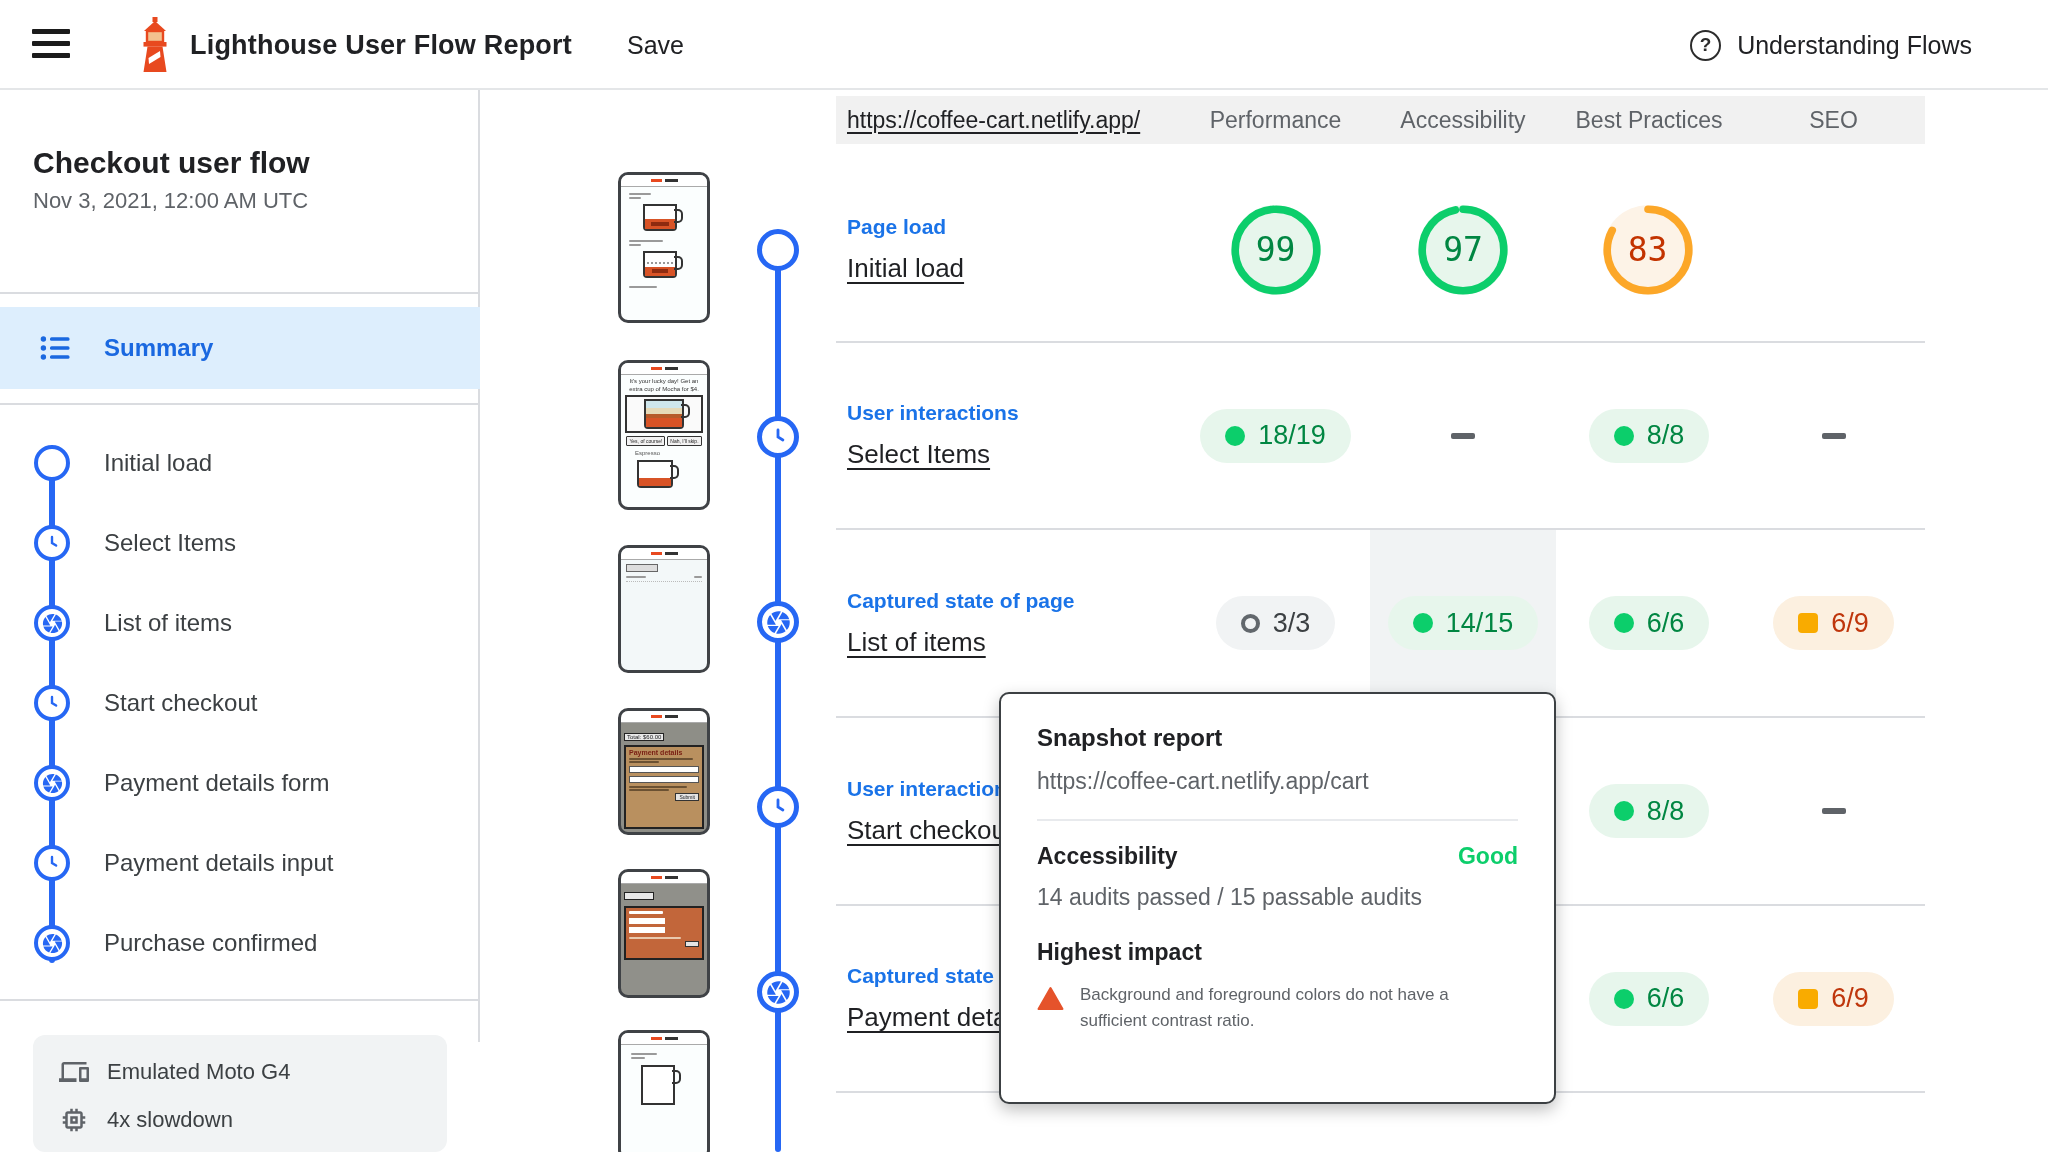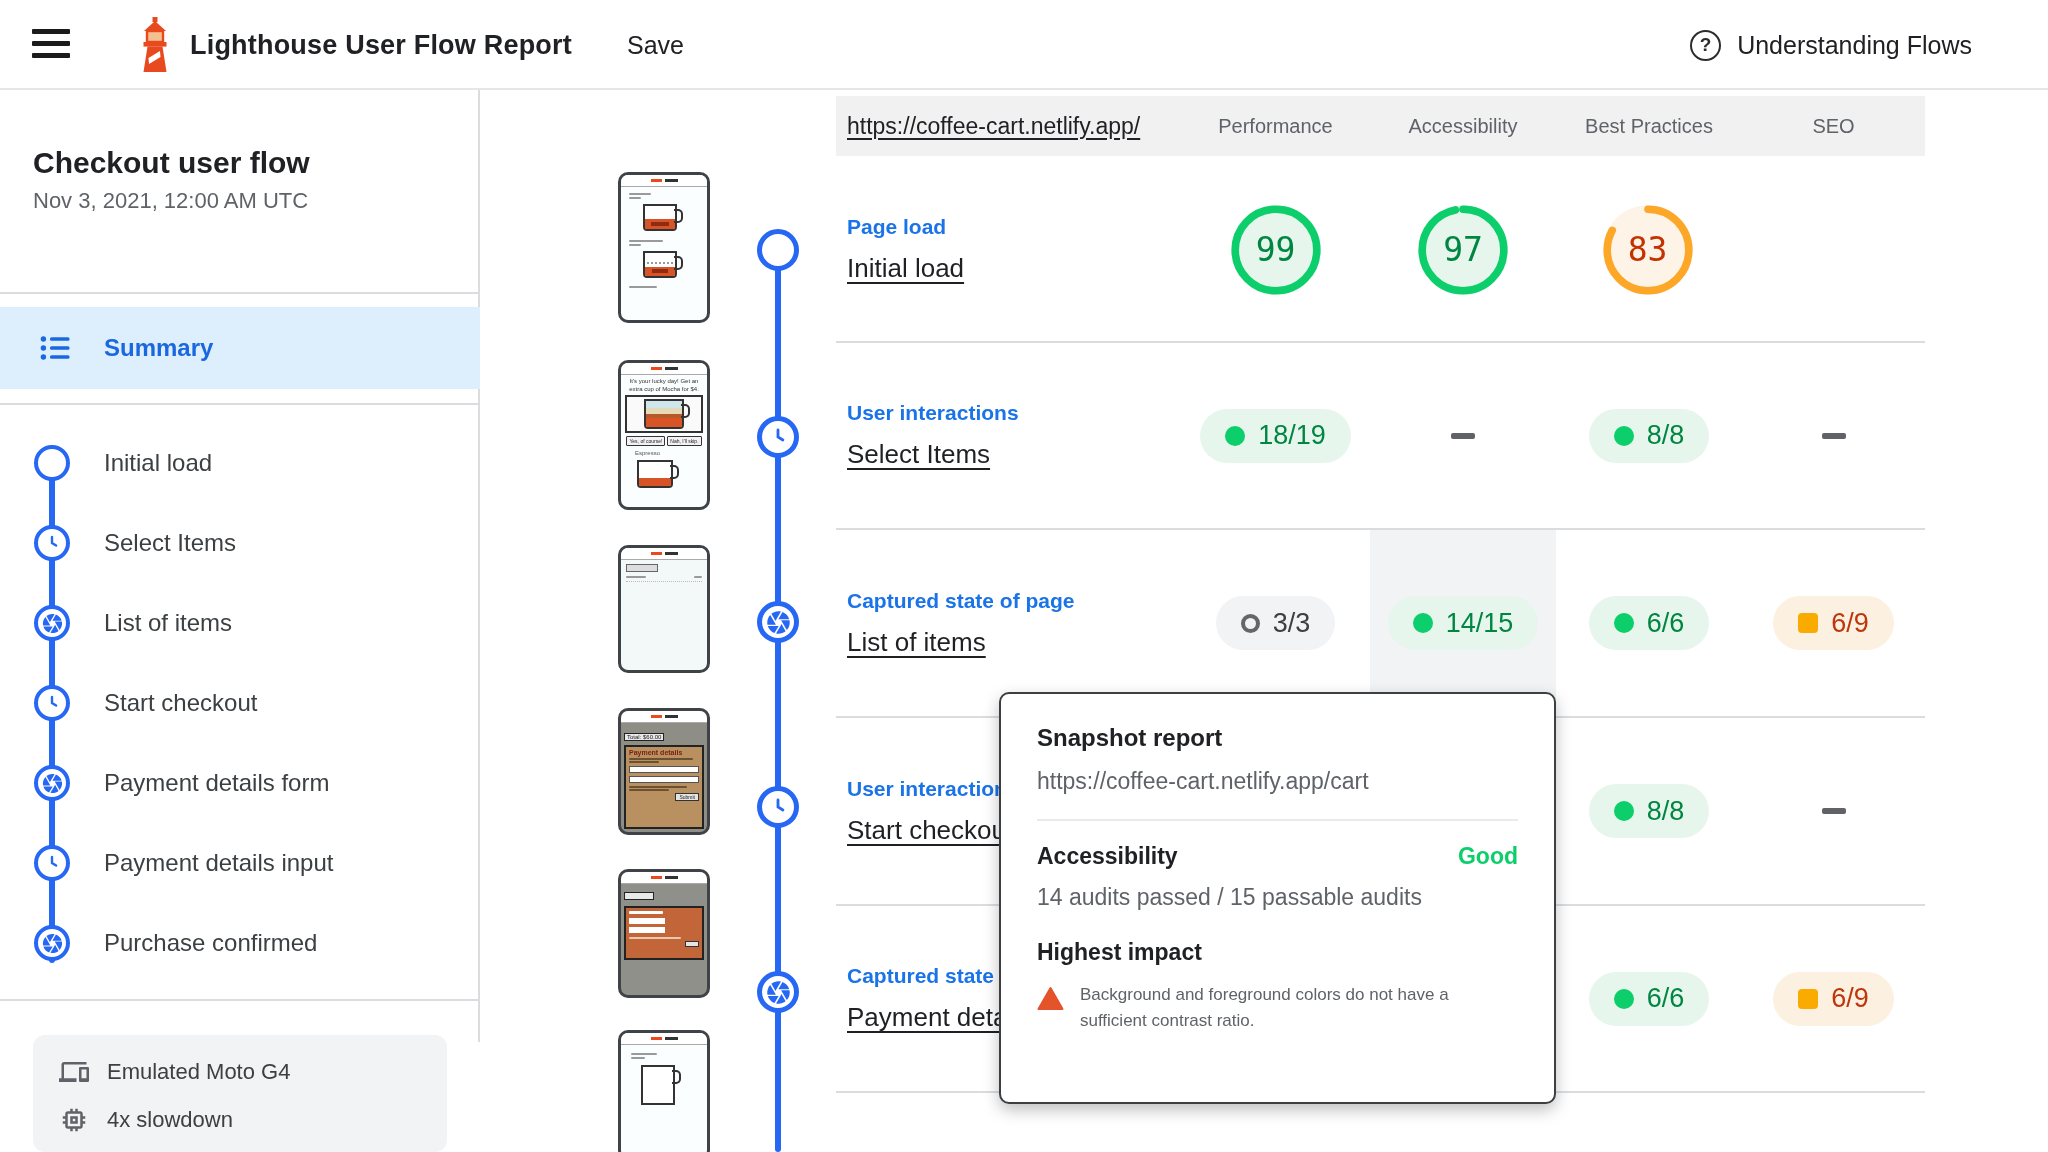--- a/index.html
+++ b/index.html
@@ -63,24 +63,24 @@
   .bar { background:#9a9a9a; height:2px; border-radius:1px; }
   .cup { position:relative; background:#fff; border:2px solid #333; border-radius:0 0 4px 4px; overflow:visible; }
   .cup .liq { position:absolute; left:0; right:0; bottom:0; background:#d85326; }
   .cup::after { content:""; position:absolute; right:-8px; top:3px; width:7px; height:10px;
     border:2px solid #333; border-left:none; border-radius:0 5px 5px 0; }
   .tinytext { font-size:6px; line-height:1.25; color:#333; }
   .chipbtn { border:1px solid #333; background:#f2f2f2; font-size:5px; color:#222; padding:1px 2px; border-radius:1px; }
 
   
   .maintable { position:absolute; left:836px; top:90px; width:1089px; height:1062px; }
-  .thead { position:absolute; left:0; top:6px; width:1089px; height:60px; background:#f1f1f1; display:flex; align-items:center; }
+  .thead { position:absolute; left:0; top:6px; width:1089px; height:48px; background:#f1f1f1; display:flex; align-items:center; }
   .thead .url { width:345px; padding-left:11px; font-size:23px; color:#202124; text-decoration:underline;
     text-underline-offset:4px; cursor:pointer; white-space:nowrap; }
-  .thead .col { text-align:center; font-size:20px; color:#5f6368; }
+  .thead .col { text-align:center; font-size:23px; color:#5f6368; }
   .c1 { width:189px; } .c2 { width:186px; } .c3 { width:186px; } .c4 { width:183px; }
 
   .trow { position:absolute; left:0; width:1089px; display:flex; align-items:center; border-bottom:2px solid #dadce0; }
   .rowlabels { width:345px; padding-left:11px; display:flex; flex-direction:column; gap:14px; }
   .cat { font-size:21px; font-weight:bold; color:#1a73e8; white-space:nowrap; cursor:pointer; }
   .steplink { font-size:26px; color:#1f2023; text-decoration:underline; text-underline-offset:5px;
     align-self:flex-start; cursor:pointer; white-space:nowrap; }
   .cell { display:flex; align-items:center; justify-content:center; align-self:stretch; }
   .cell.hl { background:#f1f3f4; }
 

